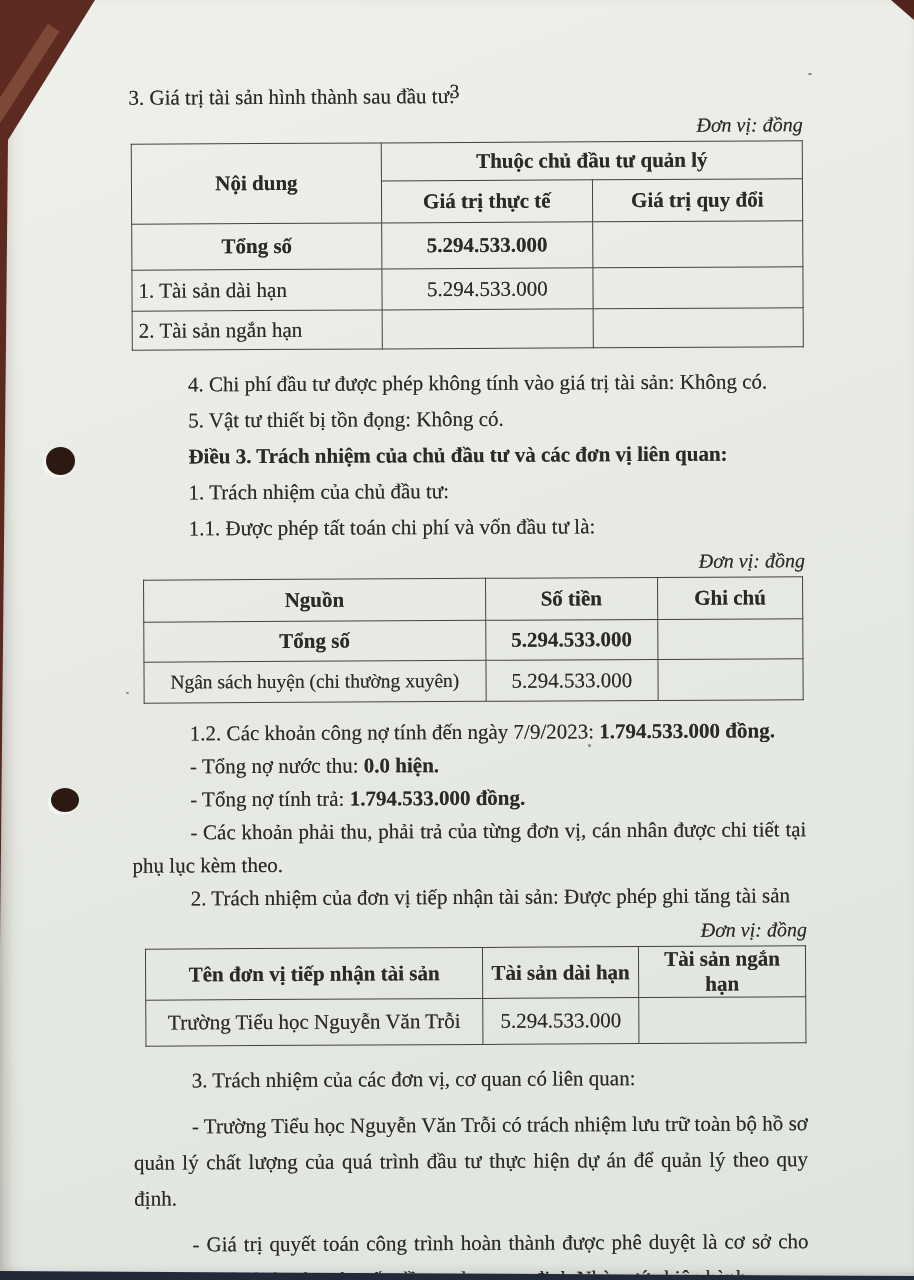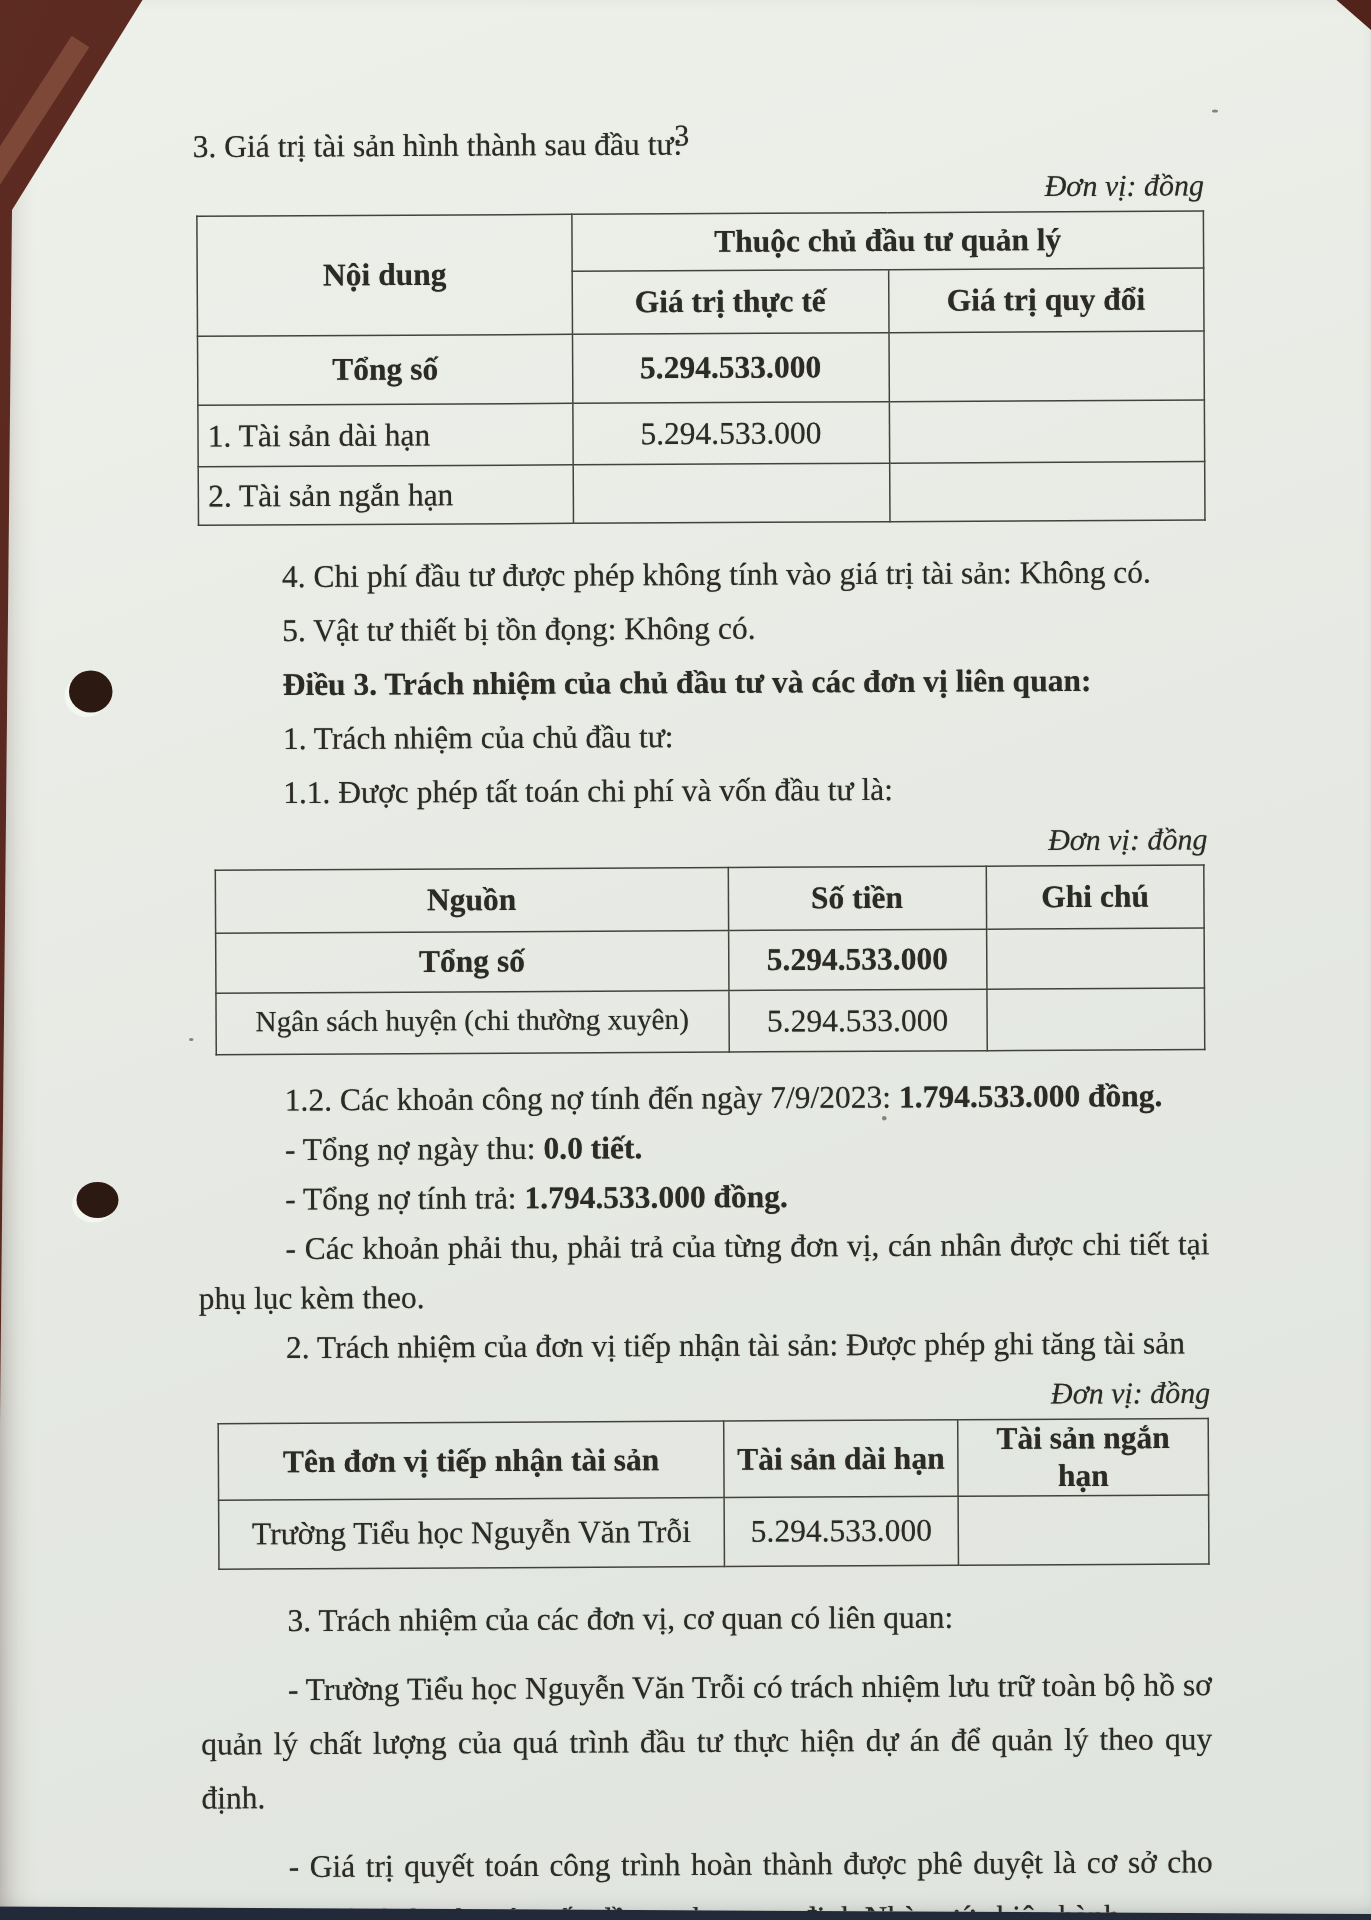--- a/index.html
+++ b/index.html
@@ -120,21 +120,21 @@
         </tr>
         <tr style="height:41px;">
           <td style="font-size:19.5px;">Ngân sách huyện (chi thường xuyên)</td>
           <td>5.294.533.000</td>
           <td></td>
         </tr>
       </tbody>
     </table>
 
     <div class="para-b gap-t2"><span>1.2. Các khoản công nợ tính đến ngày 7/9/2023: </span><span class="bold">1.794.533.000 đồng.</span></div>
-    <div class="para-b"><span>- Tổng nợ ngày thu: </span><span class="bold">0.0 tiết.</span></div>
+    <div class="para-b"><span>- Tổng nợ nước thu: </span><span class="bold">0.0 hiện.</span></div>
     <div class="para-b"><span>- Tổng nợ tính trả: </span><span class="bold">1.794.533.000 đồng.</span></div>
     <div class="para-b just">- Các khoản phải thu, phải trả của từng đơn vị, cán nhân được chi tiết tại phụ lục kèm theo.</div>
     <div class="para-b">2. Trách nhiệm của đơn vị tiếp nhận tài sản: Được phép ghi tăng tài sản</div>
 
     <span class="unit-label">Đơn vị: đồng</span>
 
     <table class="t3">
       <tbody>
         <tr style="height:40px;">
           <td class="c1 bold">Tên đơn vị tiếp nhận tài sản</td>

